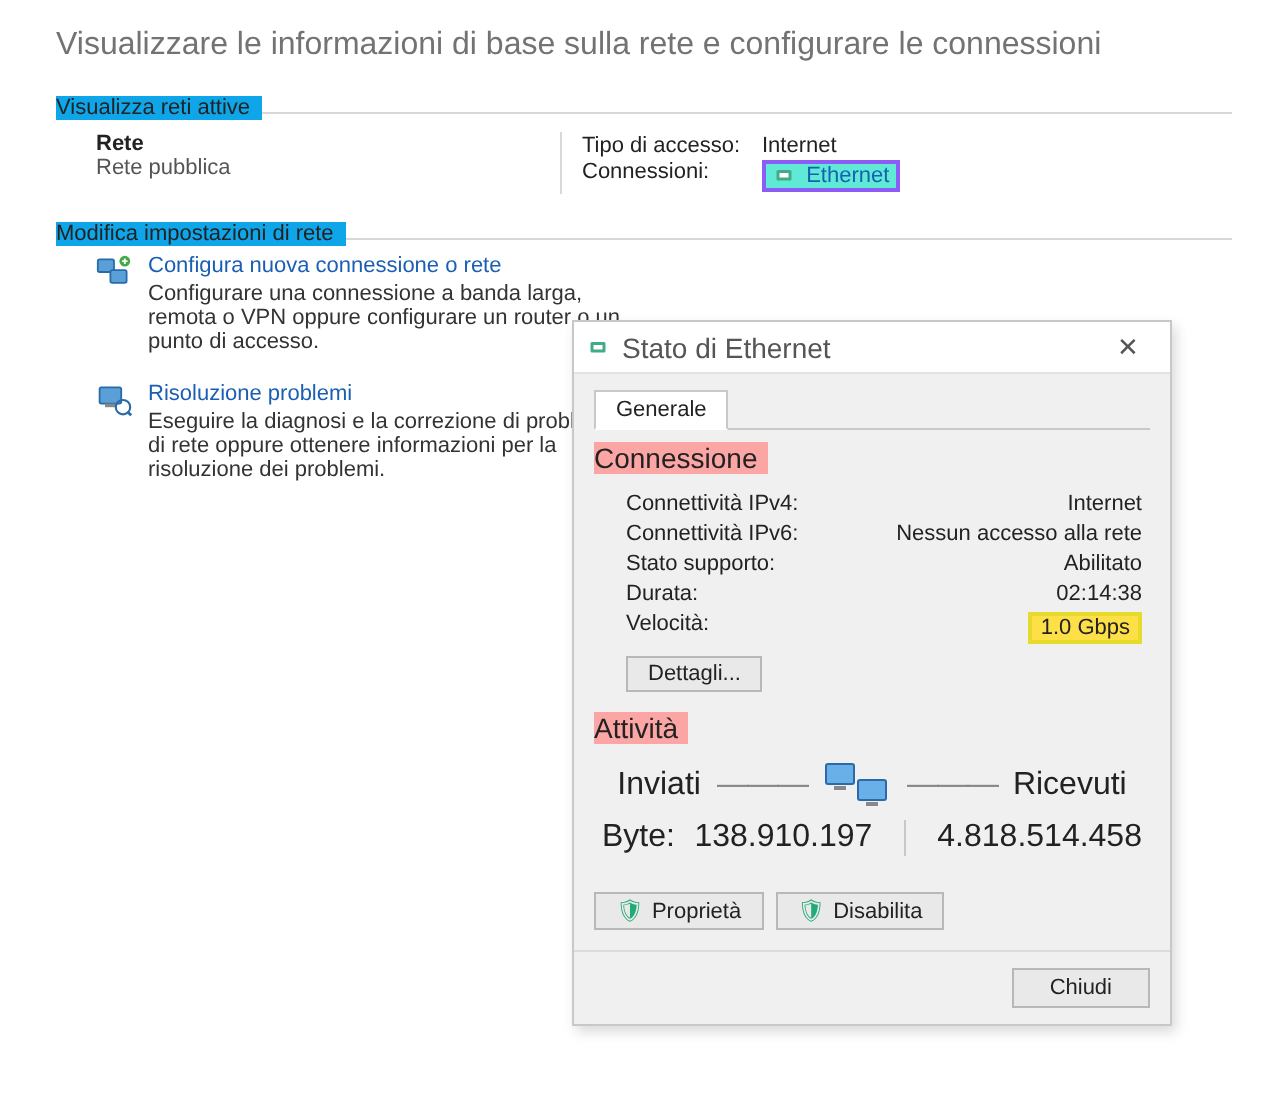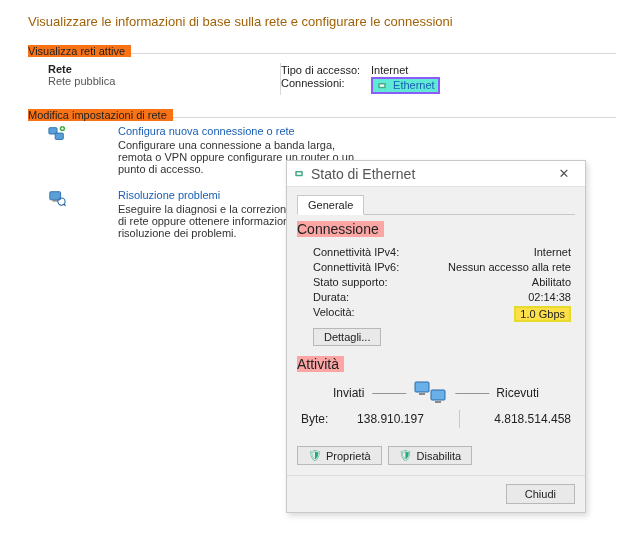--- a/index.html
+++ b/index.html
@@ -1,33 +1,33 @@
 <!DOCTYPE html>
 <html><head>
 <meta charset="utf-8">
 <style>
   * { box-sizing: border-box; font-family: "Segoe UI", Tahoma, sans-serif; }
   body { margin: 0; background: #fff; width: 644px; height: 555px; position: relative; font-size: 11px; color: #222; }
   .page { padding: 10px 28px 0 28px; }
-  .title { color: #a16207; font-size: 13px; margin: 4px 0 16px 0; }
+  .title { color: #737373; font-size: 16px; margin: 4px 0 16px 0; }
   .group { position: relative; margin: 8px 0 14px 0; }
-  .group-label { display: inline-block; background: #f97316; position: relative; padding-right: 6px; color: #222; font-size: 11px; }
+  .group-label { display: inline-block; background: #0ea5e9; position: relative; padding-right: 6px; color: #222; font-size: 11px; }
   .group-line { border-top: 1px solid #d8d8d8; position: absolute; left: 0; right: 0; top: 8px; z-index: -1; }
   .attive-body { padding: 6px 0 0 20px; display: flex; }
   .attive-left { width: 232px; }
   .attive-left .rete { font-weight: 600; }
   .attive-left .tipo { color: #555; }
-  .attive-right { border-left: 1px solid #d8d8d8; padding-left: 0; font-size: 11px; }
+  .attive-right { border-left: 1px solid #d8d8d8; padding-left: 10px; font-size: 11px; }
   .kv { display: flex; margin: 1px 0; }
   .kv .k { width: 90px; }
   .link { color: #1a5fb4; cursor: pointer; }
   .highlight { background: #5eead4; border: 2px solid #8b5cf6; display: inline-block; padding: 0 3px; }
   .nic-icon { width: 12px; height: 12px; display: inline-block; vertical-align: middle; margin-right: 2px; }
   .mod-body { padding: 4px 0 0 20px; }
-  .mod-item { display: flex; margin-bottom: 14px; gap: 44px; }
+  .mod-item { display: flex; margin-bottom: 14px; }
   .mod-item .ic { width: 20px; flex: 0 0 20px; margin-right: 6px; }
   .mod-item .txt a { color: #1a5fb4; text-decoration: none; display: block; margin-bottom: 2px; }
   .mod-item .txt .desc { color: #333; max-width: 240px; }
   
   .dialog { position: absolute; left: 286px; top: 160px; width: 300px; border: 1px solid #c8c8c8; background: #f0f0f0; box-shadow: 2px 3px 6px rgba(0,0,0,0.15); }
   .dlg-titlebar { display: flex; align-items: center; height: 26px; background: #fff; padding: 0 6px; border-bottom: 1px solid #e2e2e2; }
   .dlg-titlebar .t { flex: 1; color: #555; font-size: 14px; }
   .dlg-titlebar .x { width: 30px; text-align: center; color: #555; cursor: pointer; font-size: 13px; }
   .dlg-body { padding: 8px 10px 10px 10px; background: #f0f0f0; }
   .tabstrip { display: flex; border-bottom: 1px solid #c8c8c8; margin-bottom: 6px; }
@@ -36,21 +36,21 @@
   .sect-label { background: #fca5a5; padding-right: 5px; position: relative; font-size: 14px; }
   .sect-line { border-top: 1px solid #c8c8c8; position: absolute; left: 0; right: 0; top: 8px; z-index: -1; }
   .sect-content { padding: 6px 4px 0 16px; }
   .row { display: flex; justify-content: space-between; margin: 3px 0; font-size: 11px; }
   .row .lab { color: #222; }
   .row .val { color: #222; text-align: right; }
   .speed-hi { border: 2px solid #e6da2a; background: #fde047; padding: 0 4px; display: inline-block; }
   .btn { display: inline-flex; align-items: center; background: #e9e9e9; border: 1px solid #b8b8b8; padding: 2px 10px; font-size: 11px; cursor: pointer; }
   .btn .bi { margin-right: 4px; }
   .activity { text-align: center; padding: 4px 0 4px 0; }
-  .act-row { display: flex; align-items: center; justify-content: center; gap: 8px; font-size: 12px; margin: 4px 0; }
+  .act-row { display: flex; align-items: center; justify-content: center; gap: 8px; font-size: 16px; margin: 4px 0; }
   .dashes { color: #888; letter-spacing: -1px; }
   .sep { width:1px; height:18px; background:#c8c8c8; display:inline-block; margin:0 6px; vertical-align:middle;}
   .dlg-footer { padding: 8px 10px; text-align: right; border-top: 1px solid #dcdcdc; }
   .shield { color: #2a7; }
 </style>
 </head>
 <body>
 
 <div class="page">
   <div class="title">Visualizzare le informazioni di base sulla rete e configurare le connessioni</div>

